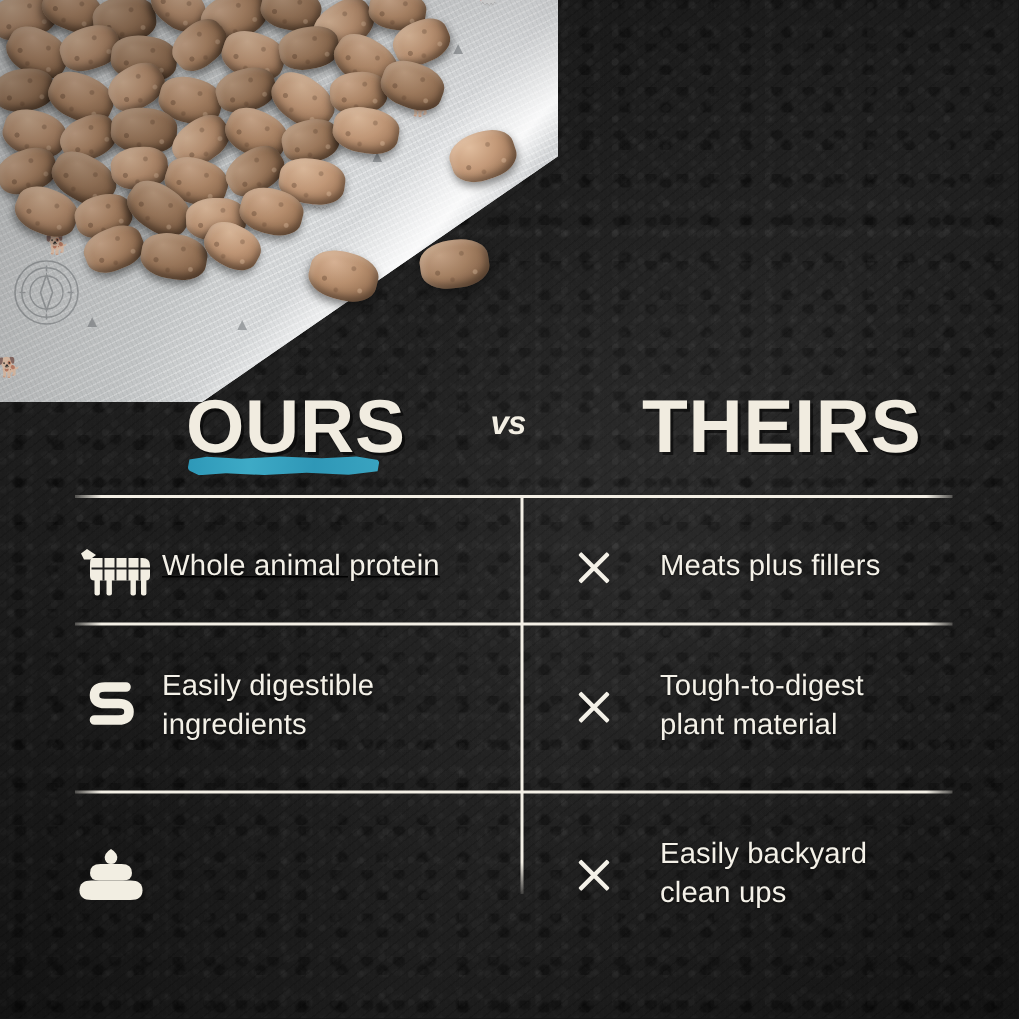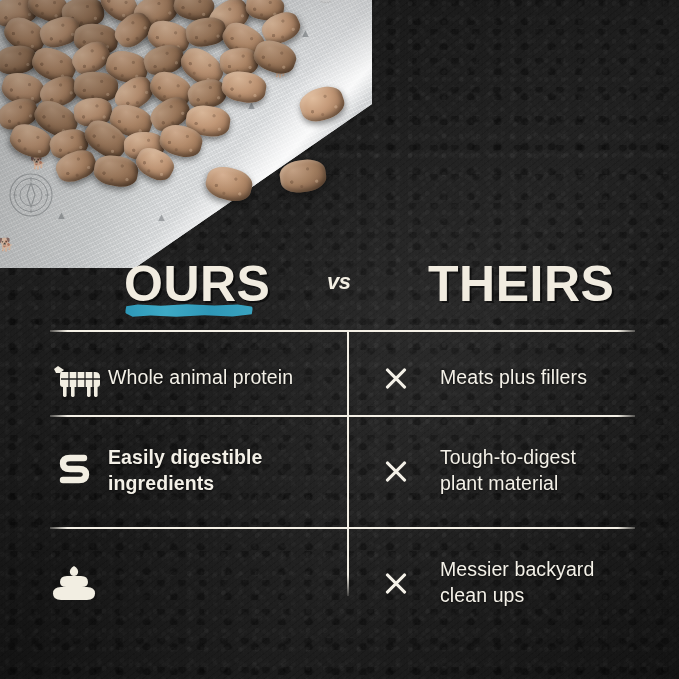--- a/index.html
+++ b/index.html
@@ -266,21 +266,21 @@
     <div class="vs">vs</div>
     <div class="theirs">THEIRS</div>
   </div>
 
   <div class="grid">
     <div class="hline" style="top:330px;"></div>
     <div class="hline" style="top:415px;"></div>
     <div class="hline" style="top:527px;"></div>
     <div class="vline"></div>
 
-    <div class="cellL" style="top:344px;height:68px;">
+    <div class="cellL" style="top:344px;height:68px;text-decoration:underline;">
       <div class="iconbox">
         <svg viewBox="0 0 56 42" width="56" height="42">
           <g fill="#f2eee2">
             <path d="M14 13 L8 9 L4 12 L6 16 L10 16 Z"></path>
             <path d="M11 15 h34 q5 0 5 5 v7 q0 3 -3 3 h-34 q-3 0 -3 -3 v-7 q0 -5 1 -5 z"></path>
             <rect x="13" y="28" width="3.6" height="12" rx="1.4"></rect>
             <rect x="21" y="28" width="3.6" height="12" rx="1.4"></rect>
             <rect x="37" y="28" width="3.6" height="12" rx="1.4"></rect>
             <rect x="44" y="28" width="3.6" height="12" rx="1.4"></rect>
           </g>
@@ -304,21 +304,21 @@
       </div>
       <div class="rowtxt">Meats plus fillers</div>
     </div>
 
     <div class="cellL" style="top:424px;height:94px;">
       <div class="iconbox">
         <svg viewBox="0 0 48 48" width="48" height="48">
           <path d="M34 11 H20 q-7 0 -7 5.5 t7 5.5 h9 q7 0 7 5.5 t-7 5.5 H13" fill="none" stroke="#f2eee2" stroke-width="6.4" stroke-linecap="round" stroke-linejoin="round"></path>
         </svg>
       </div>
-      <div class="rowtxt" style="white-space:pre-line;font-weight:bold;">Easily digestible
+      <div class="rowtxt" style="white-space:pre-line;">Easily digestible
 ingredients</div>
     </div>
     <div class="cellR" style="top:424px;height:94px;align-items:center;">
       <div class="xbox">
         <div class="xmark">
             <i></i>
             <i></i>
           </div>
       </div>
       <div class="rowtxt" style="white-space:pre-line;">Tough-to-digest
@@ -336,18 +336,18 @@
         </svg>
       </div>
     </div>
     <div class="cellR" style="top:536px;height:94px;">
       <div class="xbox">
         <div class="xmark">
             <i></i>
             <i></i>
           </div>
       </div>
-      <div class="rowtxt" style="white-space:pre-line;">Messier backyard
+      <div class="rowtxt" style="white-space:pre-line;">Easily backyard
 clean ups</div>
     </div>
   </div>
 
 </div>
 
 </body></html>

